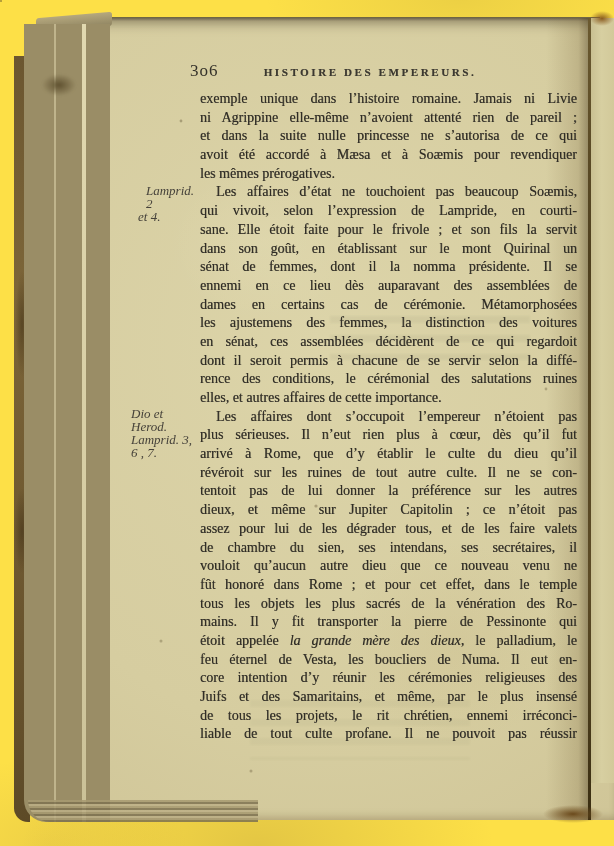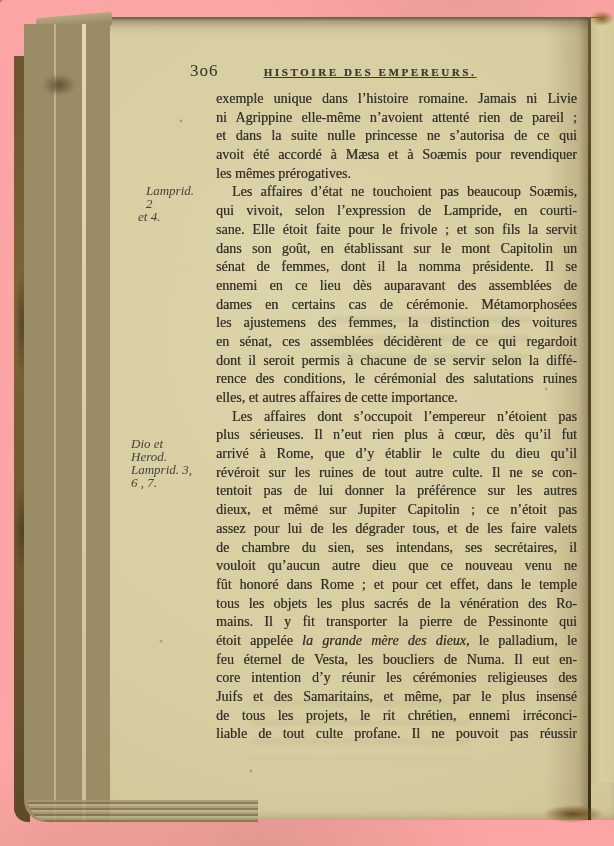--- a/index.html
+++ b/index.html
@@ -1,16 +1,16 @@
 <!DOCTYPE html>
 <html><head>
 <meta charset="utf-8">
 <style>
   html,body{margin:0;padding:0;background:#14110e;}
-  .scene{position:relative;width:614px;height:846px;background:#fca5a5;overflow:hidden;
+  .scene{position:relative;width:614px;height:846px;background:#fde047;overflow:hidden;
          font-family:"Liberation Serif", serif;}
   .backdrop-glow{position:absolute;inset:0;pointer-events:none;
     background:
       radial-gradient(55% 22% at 42% 100%, rgba(125,95,55,.20), transparent 70%),
       radial-gradient(30% 14% at 8% 100%, rgba(150,115,60,.14), transparent 75%),
       radial-gradient(40% 10% at 75% 0%, rgba(90,70,40,.10), transparent 80%);}
 
   
   .page{position:absolute;left:84px;top:18px;width:530px;height:802px;
     border-bottom-left-radius:26px;
@@ -69,30 +69,30 @@
   .ghost{position:absolute;pointer-events:none;filter:blur(1.2px);
     background:repeating-linear-gradient(180deg, rgba(100,105,75,.07) 0 7px, rgba(0,0,0,0) 7px 19px);}
   .ghost1{left:330px;top:316px;width:200px;height:44px;}
   .ghost2{left:250px;top:700px;width:220px;height:60px;opacity:.7;}
 
   
   .pagenum{position:absolute;left:190px;top:61px;font-size:17px;color:#35322a;
     letter-spacing:1px;}
   .head-title{position:absolute;left:220px;top:66px;width:300px;text-align:center;
     font-size:11px;font-weight:bold;letter-spacing:2.6px;color:#3b3830;
-    text-shadow:.3px 0 0 rgba(59,56,48,.5);text-decoration:underline;}
+    text-shadow:.3px 0 0 rgba(59,56,48,.5);}
   .marginal{position:absolute;font-style:italic;font-size:13px;line-height:13px;
     color:#46423a;}
   .note1{left:138px;top:184px;width:62px;}
   .note1 .ln1{padding-left:8px;}
-  .note2{left:131px;top:407px;width:68px;margin-top:30px;}
+  .note2{left:131px;top:407px;width:68px;}
   .text-block{position:absolute;left:200px;top:90px;width:377px;
     font-size:14px;line-height:18.7px;color:#302d26;
     text-shadow:.4px 0 0 rgba(48,45,38,.55);}
-  .line{height:18.7px;overflow:hidden;text-align:justify;text-align-last:justify;margin-left:16px;}
+  .line{height:18.7px;overflow:hidden;text-align:justify;text-align-last:justify;}
   .line.indent{text-indent:16px;}
   .line.endline{text-align-last:left;}
   .line em{font-style:italic;}
 
   .specks{position:absolute;left:0;top:0;width:2px;height:2px;border-radius:50%;
     background:rgba(70,58,34,.5);
     box-shadow:180px 120px 0 .4px rgba(80,66,38,.35), 420px 214px 0 .4px rgba(80,66,38,.3),
       315px 505px 0 .6px rgba(90,70,40,.35), 500px 640px 0 .4px rgba(80,66,38,.3),
       250px 770px 0 .5px rgba(80,66,38,.3), 545px 388px 0 .4px rgba(80,66,38,.3),
       160px 640px 0 .5px rgba(80,66,38,.3);}
@@ -144,21 +144,21 @@
       <div class="line">ni Agrippine elle-même n’avoient attenté rien de pareil ;</div>
       <div class="line">et dans la suite nulle princesse ne s’autorisa de ce qui</div>
       <div class="line">avoit été accordé à Mæsa et à Soæmis pour revendiquer</div>
       <div class="line endline">les mêmes prérogatives.</div>
     </div>
 
     <div>
       <div class="line indent">Les affaires d’état ne touchoient pas beaucoup Soæmis,</div>
       <div class="line">qui vivoit, selon l’expression de Lampride, en courti-</div>
       <div class="line">sane. Elle étoit faite pour le frivole ; et son fils la servit</div>
-      <div class="line">dans son goût, en établissant sur le mont Capitolin un</div>
+      <div class="line">dans son goût, en établissant sur le mont Quirinal un</div>
       <div class="line">sénat de femmes, dont il la nomma présidente. Il se</div>
       <div class="line">ennemi en ce lieu dès auparavant des assemblées de</div>
       <div class="line">dames en certains cas de cérémonie. Métamorphosées</div>
       <div class="line">les ajustemens des femmes, la distinction des voitures</div>
       <div class="line">en sénat, ces assemblées décidèrent de ce qui regardoit</div>
       <div class="line">dont il seroit permis à chacune de se servir selon la diffé-</div>
       <div class="line">rence des conditions, le cérémonial des salutations ruines</div>
       <div class="line endline">elles, et autres affaires de cette importance.</div>
     </div>
 

